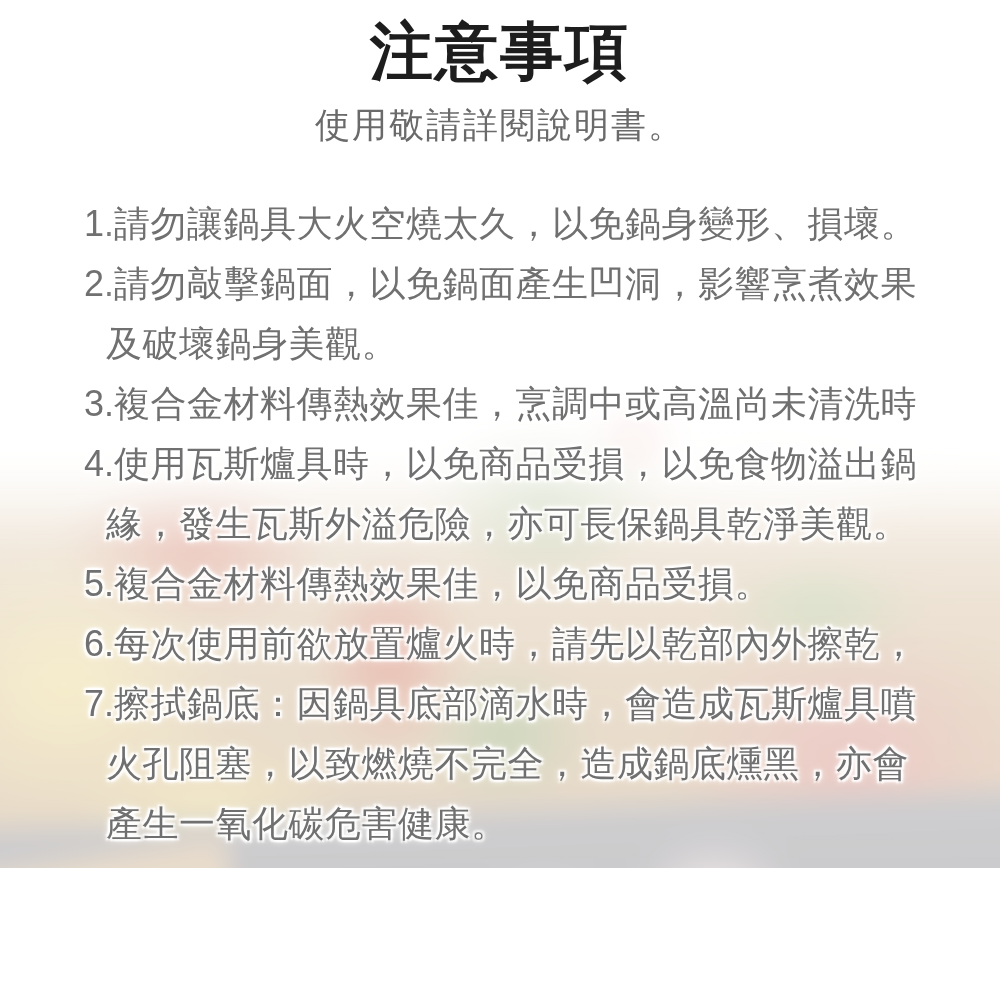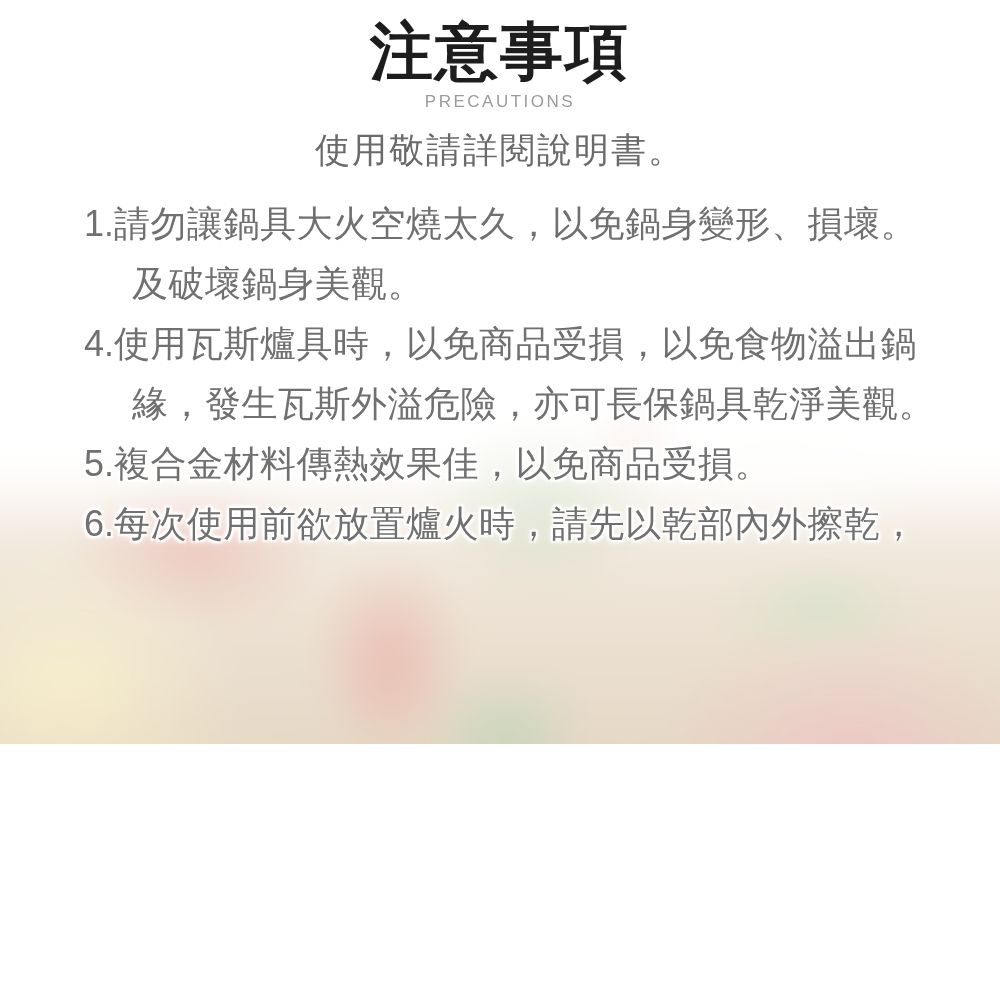--- a/index.html
+++ b/index.html
@@ -4,21 +4,21 @@
 <style>
   html, body {
     margin: 0;
     padding: 0;
     background: #ffffff;
     font-family: "Liberation Sans", "DejaVu Sans", sans-serif;
   }
   .page {
     position: relative;
     width: 1000px;
-    height: 744px;
+    height: 868px;
     background: #ffffff;
     overflow: hidden;
     text-decoration: underline;
   }
 
   
   .photo-wrap {
     position: absolute;
     left: 0; right: 0;
     top: 380px; bottom: 0;
@@ -110,21 +110,21 @@
     font-size: 36px;
     line-height: 60px;
     color: var(--c-body, #707070);
     white-space: nowrap;
     letter-spacing: 0.5px;
     text-shadow:
       -2px -2px 2px #fff,  2px -2px 2px #fff,
       -2px  2px 2px #fff,  2px  2px 2px #fff,
        0 0 6px #fff, 0 0 10px #fff;
   }
-  .p-line.cont { margin-left: 48px; }
+  .p-line.cont { margin-left: 22px; }
   .p-num { letter-spacing: 0; }
 </style>
 </head>
 <body>
 
 <div class="page">
 
   <div class="photo-wrap">
     <div class="photo">
       <div class="wood-base"></div>
@@ -144,36 +144,41 @@
       <div class="wood-corner"></div>
       <div class="blob garlic-1"></div>
       <div class="blob garlic-2"></div>
     </div>
     <div class="white-veil"></div>
   </div>
 
   <div class="content">
     <div class="header">
       <h1 class="title">注意事項</h1>
-      <div class="subtitle-en">PRECAUTIONS</div>
       <div class="notice">使用敬請詳閱說明書。</div>
     </div>
 
     <div class="list" id="precautions-list">
   <div class="p-item">
     <div class="p-line first">
       <span class="p-num">1.</span><span class="p-txt">請勿讓鍋具大火空燒太久，以免鍋身變形、損壞。</span>
     </div>
   </div>
 
   <div class="p-item">
+    <div class="p-line first">
+      <span class="p-num">2.</span><span class="p-txt">請勿敲擊鍋面，以免鍋面產生凹洞，影響烹煮效果</span>
+    </div>
   <div class="p-line cont">及破壞鍋身美觀。</div>
         </div>
 
   <div class="p-item">
+    <div class="p-line first">
+      <span class="p-num">3.</span><span class="p-txt">複合金材料傳熱效果佳，烹調中或高溫尚未清洗時</span>
+    </div>
         </div>
 
   <div class="p-item">
     <div class="p-line first">
       <span class="p-num">4.</span><span class="p-txt">使用瓦斯爐具時，以免商品受損，以免食物溢出鍋</span>
     </div>
   <div class="p-line cont">緣，發生瓦斯外溢危險，亦可長保鍋具乾淨美觀。</div>
         </div>
 
   <div class="p-item">
@@ -181,16 +186,23 @@
       <span class="p-num">5.</span><span class="p-txt">複合金材料傳熱效果佳，以免商品受損。</span>
     </div>
   </div>
 
   <div class="p-item">
     <div class="p-line first">
       <span class="p-num">6.</span><span class="p-txt">每次使用前欲放置爐火時，請先以乾部內外擦乾，</span>
     </div>
         </div>
 
+  <div class="p-item">
+    <div class="p-line first">
+      <span class="p-num">7.</span><span class="p-txt">擦拭鍋底：因鍋具底部滴水時，會造成瓦斯爐具噴</span>
+    </div>
+  <div class="p-line cont">火孔阻塞，以致燃燒不完全，造成鍋底燻黑，亦會</div>
+          <div class="p-line cont">產生一氧化碳危害健康。</div>
+        </div>
 </div>
   </div>
 
 </div>
 
 </body></html>

